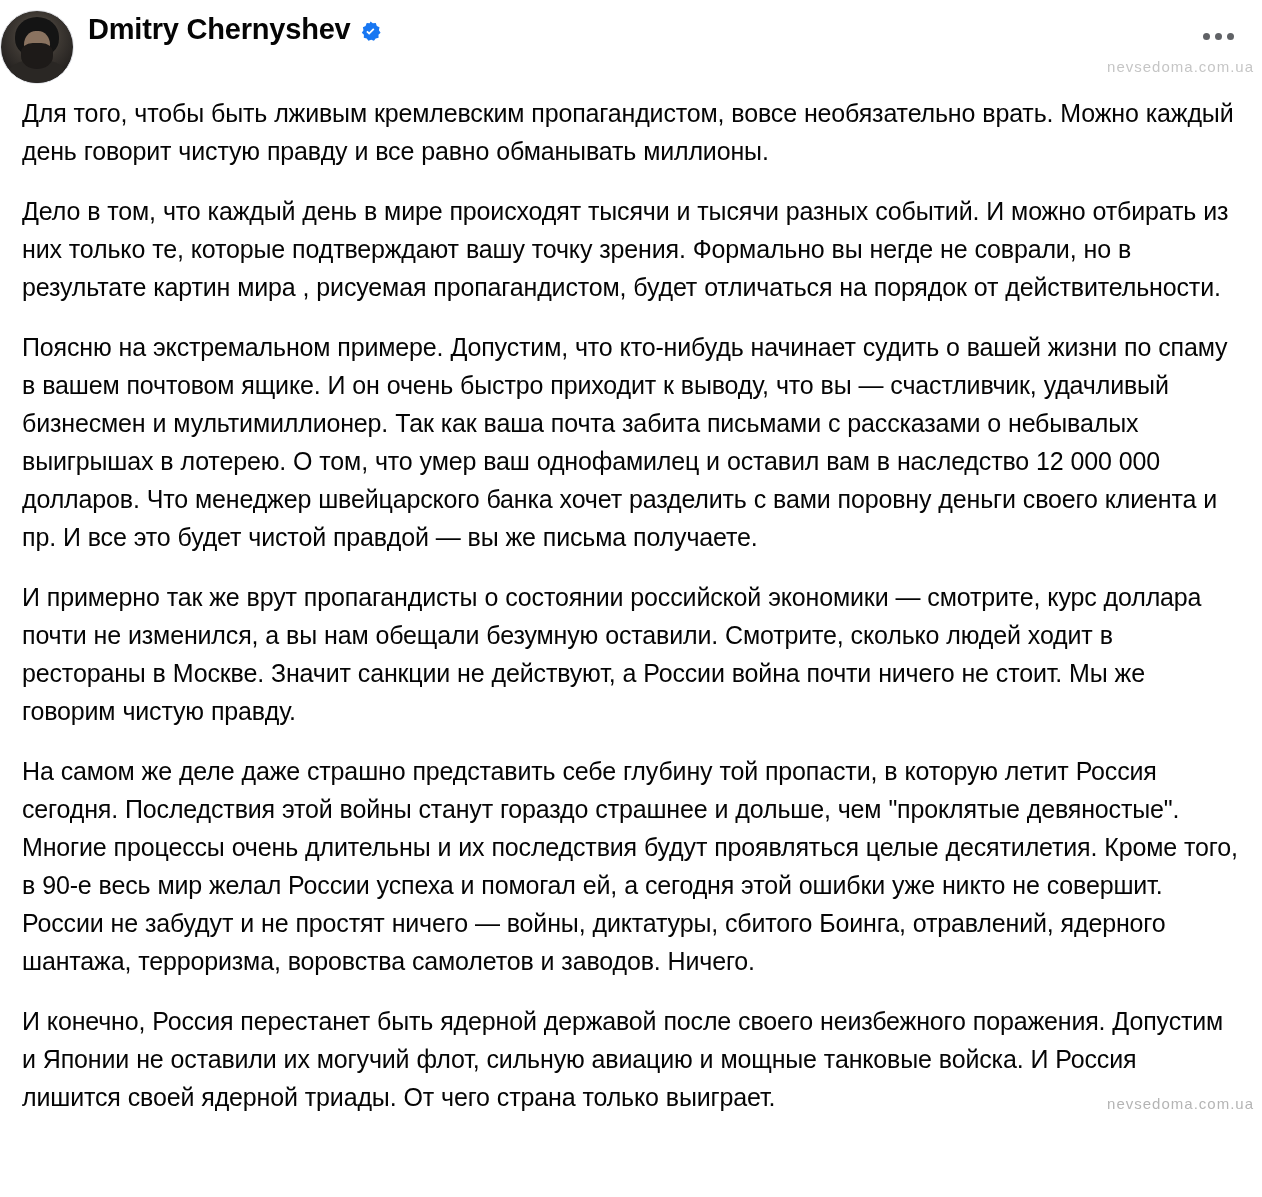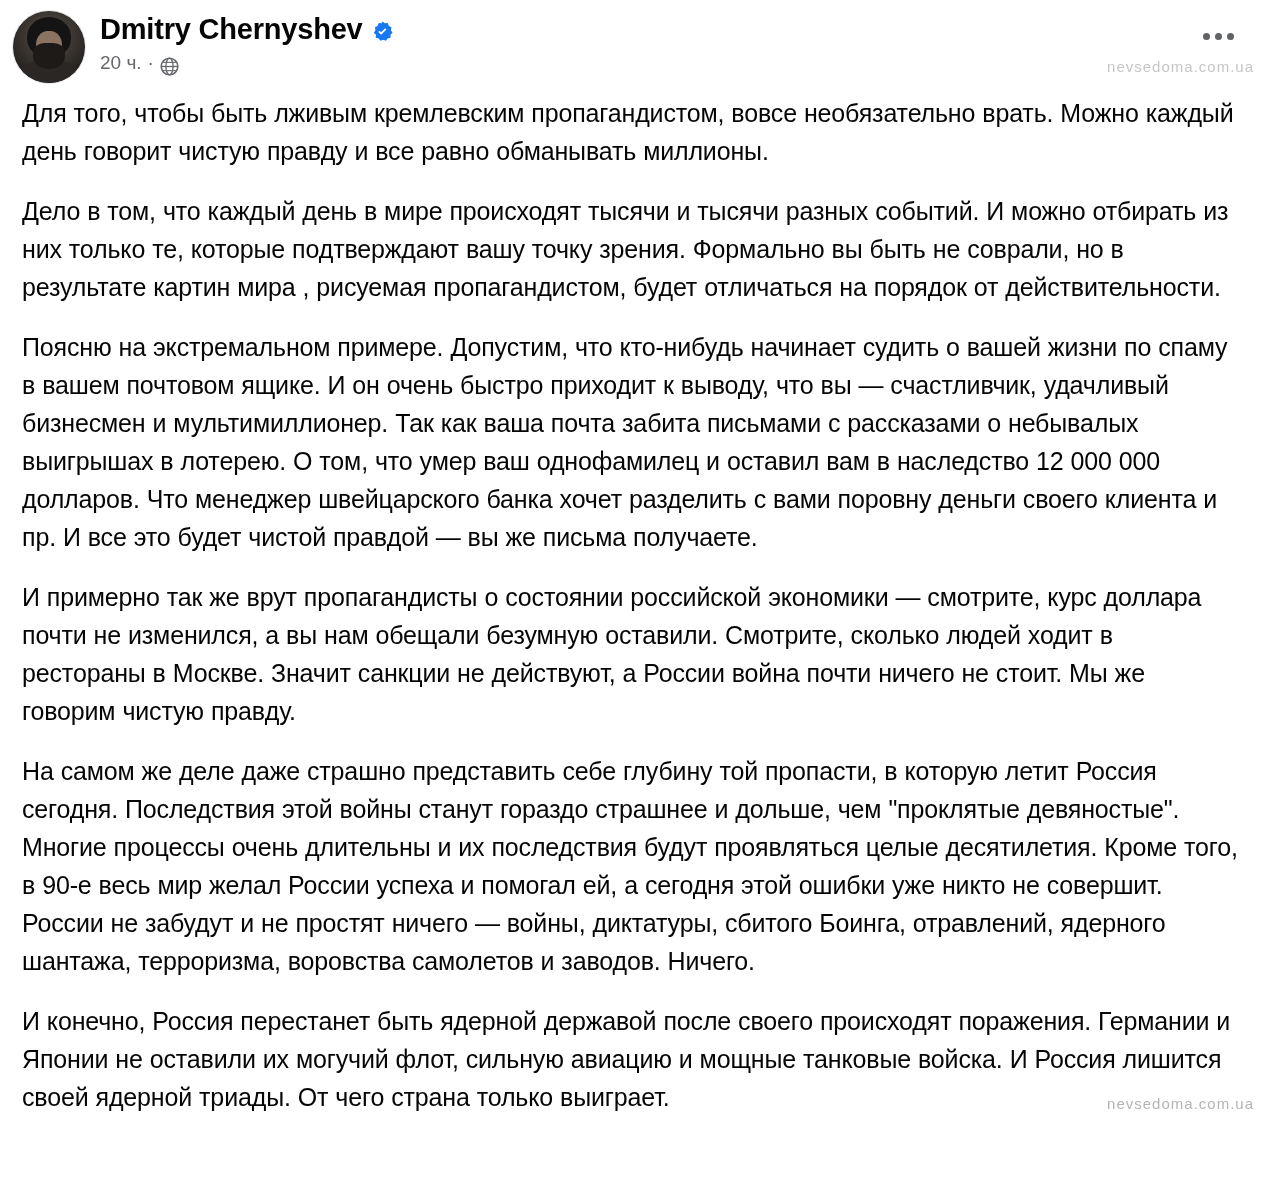--- a/index.html
+++ b/index.html
@@ -18,21 +18,21 @@
 
   .post {
     width: 1262px;
     position: relative;
   }
 
   
   .post-header {
     display: flex;
     align-items: flex-start;
-    padding: 10px 14px 4px 12px;
+    padding: 10px 14px 4px 0;
     box-sizing: border-box;
   }
   .avatar {
     width: 72px;
     height: 72px;
     border-radius: 50%;
     flex: 0 0 auto;
     background: radial-gradient(circle at 50% 36%, #6b6258 0%, #3b3631 42%, #262321 70%, #1a1818 100%);
     position: relative;
     overflow: hidden;
@@ -201,48 +201,35 @@
     <div class="header-text">
       <div class="name-row">
         <span class="author-name">Dmitry Chernyshev</span>
         <span class="verified">
           <svg width="23" height="23" viewBox="0 0 24 24" aria-hidden="true">
             <path fill="#1877F2" d="M12 1.5l2.4 2.02 3.12-.3 1.06 2.96 2.82 1.38-.64 3.07 1.74 2.6-2.2 2.22.14 3.13-3.08.6-1.74 2.6-2.9-1.18-2.9 1.18-1.74-2.6-3.08-.6.14-3.13-2.2-2.22 1.74-2.6-.64-3.07 2.82-1.38L8.04 3.2l3.12.3L12 1.5z"></path>
             <path fill="#ffffff" d="M10.6 15.4l-3-3 1.27-1.27 1.73 1.73 4.2-4.2 1.27 1.27-5.47 5.47z"></path>
           </svg>
         </span>
       </div>
-      <div class="meta-row">
-        <span>20 ч.</span>
-        <span class="meta-dot">·</span>
-        <span class="globe">
-          <svg width="19" height="19" viewBox="0 0 16 16" aria-hidden="true">
-            <circle cx="8" cy="8" r="7" fill="none" stroke="#65676b" stroke-width="1.3"></circle>
-            <ellipse cx="8" cy="8" rx="3" ry="7" fill="none" stroke="#65676b" stroke-width="1.1"></ellipse>
-            <line x1="1" y1="8" x2="15" y2="8" stroke="#65676b" stroke-width="1.1"></line>
-            <line x1="2" y1="4.5" x2="14" y2="4.5" stroke="#65676b" stroke-width="0.9"></line>
-            <line x1="2" y1="11.5" x2="14" y2="11.5" stroke="#65676b" stroke-width="0.9"></line>
-          </svg>
-        </span>
-      </div>
     </div>
 
     <div class="menu-dots">
       <span></span>
       <span></span>
       <span></span>
     </div>
 
   </div>
 
   <div class="post-body">
     <p>Для того, чтобы быть лживым кремлевским пропагандистом, вовсе необязательно врать. Можно каждый день говорит чистую правду и все равно обманывать миллионы.</p>
-    <p>Дело в том, что каждый день в мире происходят тысячи и тысячи разных событий. И можно отбирать из них только те, которые подтверждают вашу точку зрения. Формально вы быть не соврали, но в результате картин мира , рисуемая пропагандистом,  будет отличаться на порядок от действительности.</p>
+    <p>Дело в том, что каждый день в мире происходят тысячи и тысячи разных событий. И можно отбирать из них только те, которые подтверждают вашу точку зрения. Формально вы негде не соврали, но в результате картин мира , рисуемая пропагандистом,  будет отличаться на порядок от действительности.</p>
     <p>Поясню на экстремальном примере. Допустим, что кто-нибудь начинает судить о вашей жизни по спаму в вашем почтовом ящике. И он очень быстро приходит к выводу, что вы — счастливчик, удачливый бизнесмен и мультимиллионер. Так как ваша почта забита письмами с рассказами о небывалых выигрышах в лотерею. О том, что умер ваш однофамилец и оставил вам в наследство 12 000 000 долларов. Что менеджер швейцарского банка хочет разделить с вами поровну деньги своего клиента и пр. И все это будет чистой правдой — вы же письма получаете.</p>
     <p>И примерно так же врут пропагандисты о состоянии российской экономики — смотрите, курс доллара почти не изменился, а вы нам обещали безумную оставили. Смотрите, сколько людей ходит в рестораны в Москве. Значит санкции не действуют, а России война почти ничего не стоит. Мы же говорим чистую правду.</p>
     <p>На самом же деле даже страшно представить себе глубину той пропасти, в которую летит Россия сегодня. Последствия этой войны станут гораздо страшнее и дольше, чем "проклятые девяностые". Многие процессы очень длительны и их последствия будут проявляться целые десятилетия. Кроме того,  в 90-е весь мир желал России успеха и помогал ей, а сегодня этой ошибки уже никто не совершит. России не забудут и не простят ничего — войны, диктатуры, сбитого Боинга, отравлений, ядерного шантажа, терроризма, воровства самолетов и заводов. Ничего.</p>
-    <p>И конечно, Россия перестанет быть ядерной державой после своего происходят поражения. Германии и Японии не оставили их могучий флот, сильную авиацию и мощные танковые войска. И Россия лишится своей ядерной триады. От чего страна только выиграет.</p>
+    <p>И конечно, Россия перестанет быть ядерной державой после своего неизбежного поражения. Допустим и Японии не оставили их могучий флот, сильную авиацию и мощные танковые войска. И Россия лишится своей ядерной триады. От чего страна только выиграет.</p>
   </div>
 
   <div class="watermark top">nevsedoma.com.ua</div>
   <div class="watermark bottom">nevsedoma.com.ua</div>
 
 </div>
 
 </body></html>

